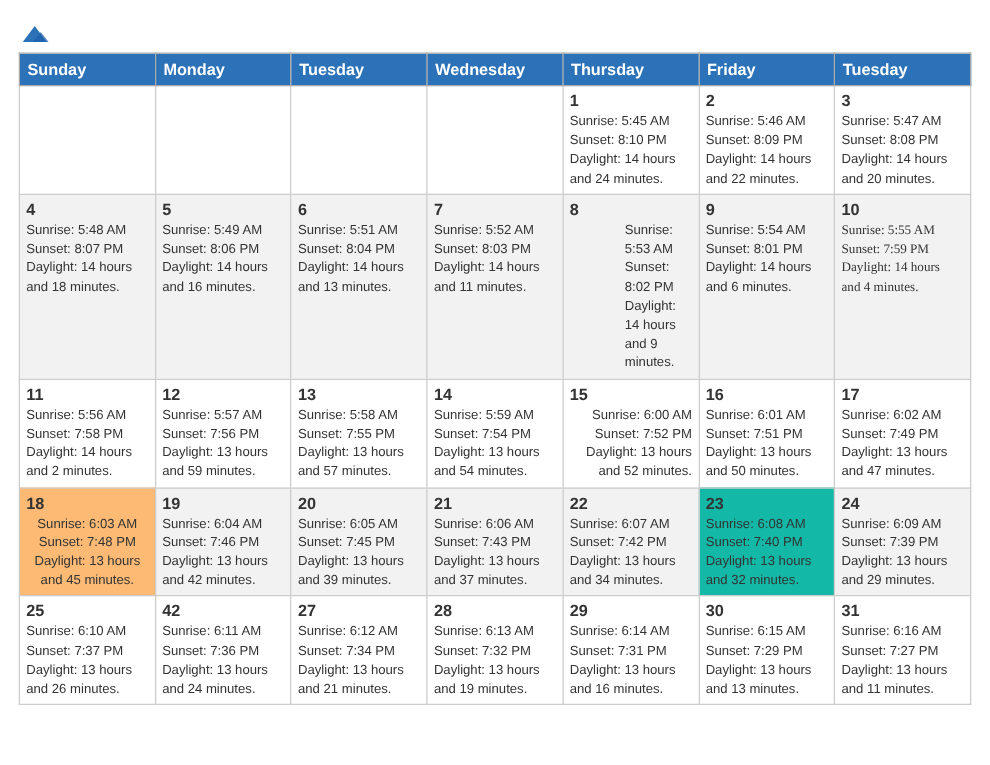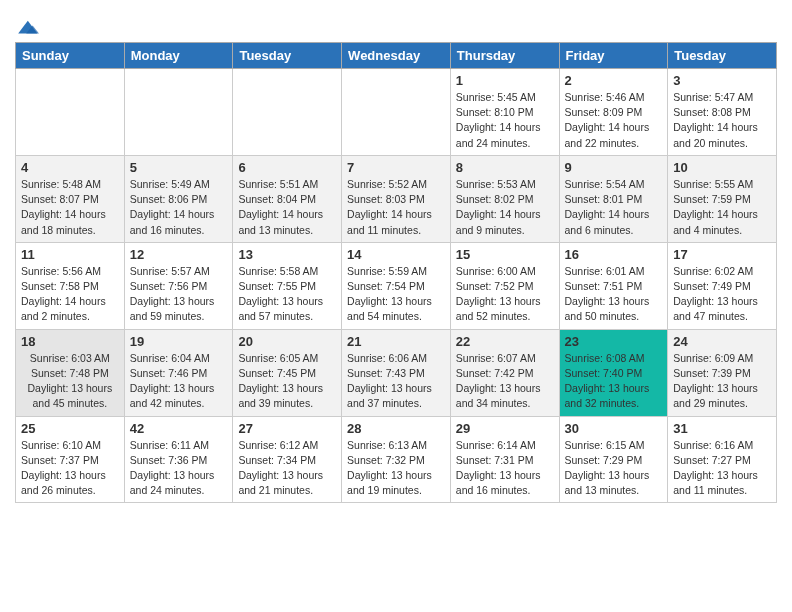--- a/index.html
+++ b/index.html
@@ -170,35 +170,35 @@
         </td>
         <td style="background: rgb(242, 242, 242);">
           <span class="day-number">7</span>
           <div class="day-info" style="white-space: pre-line;">Sunrise: 5:52 AM
 Sunset: 8:03 PM
 Daylight: 14 hours
 and 11 minutes.</div>
         </td>
         <td style="background: rgb(242, 242, 242);">
           <span class="day-number">8</span>
-          <div class="day-info" style="white-space: pre-line;">Sunrise: 5:53 AM
+          <div class="day-info" style="white-space: pre-line; margin-left: 44px;">Sunrise: 5:53 AM
 Sunset: 8:02 PM
 Daylight: 14 hours
 and 9 minutes.</div>
         </td>
         <td style="background: rgb(242, 242, 242);">
           <span class="day-number">9</span>
           <div class="day-info" style="white-space: pre-line;">Sunrise: 5:54 AM
 Sunset: 8:01 PM
 Daylight: 14 hours
 and 6 minutes.</div>
         </td>
         <td style="background: rgb(242, 242, 242);">
           <span class="day-number">10</span>
-          <div class="day-info" style="white-space: pre-line;">Sunrise: 5:55 AM
+          <div class="day-info" style="white-space: pre-line; font-family: Liberation Serif, serif;">Sunrise: 5:55 AM
 Sunset: 7:59 PM
 Daylight: 14 hours
 and 4 minutes.</div>
         </td>
       </tr>
       <tr>
         <td>
           <span class="day-number">11</span>
           <div class="day-info" style="white-space: pre-line;">Sunrise: 5:56 AM
 Sunset: 7:58 PM
@@ -221,42 +221,42 @@
         </td>
         <td>
           <span class="day-number">14</span>
           <div class="day-info" style="white-space: pre-line;">Sunrise: 5:59 AM
 Sunset: 7:54 PM
 Daylight: 13 hours
 and 54 minutes.</div>
         </td>
         <td>
           <span class="day-number">15</span>
-          <div class="day-info" style="white-space: pre-line;">Sunrise: 6:00 AM
+          <div class="day-info" style="white-space: pre-line; text-align: right;">Sunrise: 6:00 AM
 Sunset: 7:52 PM
 Daylight: 13 hours
 and 52 minutes.</div>
         </td>
         <td>
           <span class="day-number">16</span>
           <div class="day-info" style="white-space: pre-line;">Sunrise: 6:01 AM
 Sunset: 7:51 PM
 Daylight: 13 hours
 and 50 minutes.</div>
         </td>
         <td>
           <span class="day-number">17</span>
           <div class="day-info" style="white-space: pre-line;">Sunrise: 6:02 AM
 Sunset: 7:49 PM
 Daylight: 13 hours
 and 47 minutes.</div>
         </td>
       </tr>
       <tr>
-        <td style="background: #e5e5e5;">
+        <td style="background: #fdba74;">
           <span class="day-number">18</span>
           <div class="day-info" style="white-space: pre-line; text-align: center;">Sunrise: 6:03 AM
 Sunset: 7:48 PM
 Daylight: 13 hours
 and 45 minutes.</div>
         </td>
         <td style="background: rgb(242, 242, 242);">
           <span class="day-number">19</span>
           <div class="day-info" style="white-space: pre-line;">Sunrise: 6:04 AM
 Sunset: 7:46 PM

